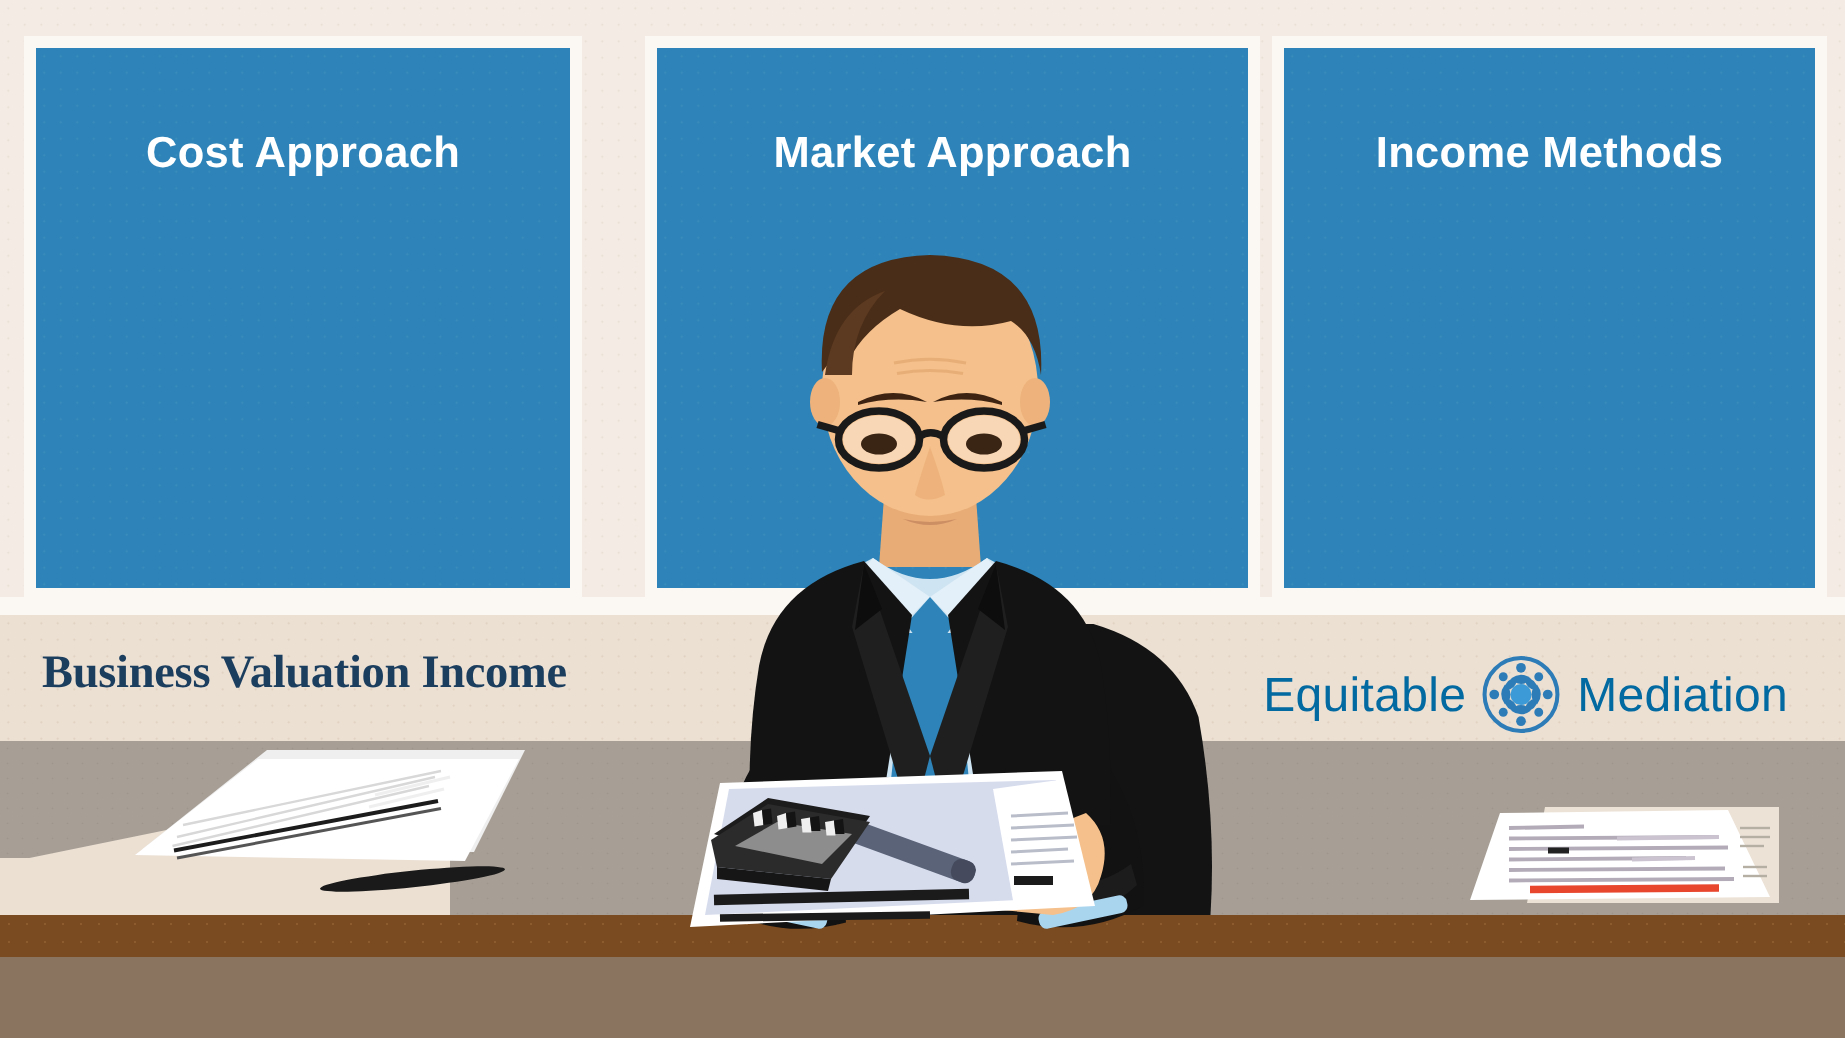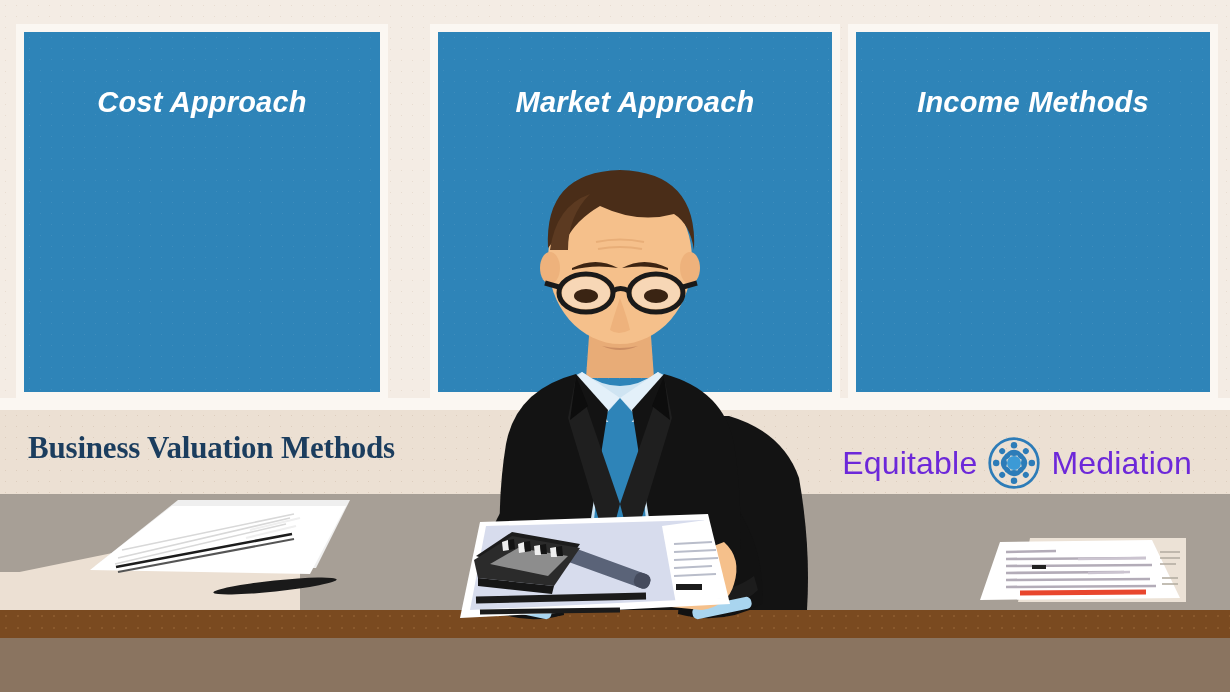--- a/index.html
+++ b/index.html
@@ -81,38 +81,38 @@
     background:#2e84b8; position:relative;
   }
   .panel:after{
     content:""; position:absolute; inset:0;
     background-image:radial-gradient(circle, rgba(255,255,255,.07) 0.6px, transparent 0.7px);
     background-size:11px 11px;
   }
   .panel-title {
     position:absolute; left:0; right:0; top:62px; text-align:center;
     color:#ffffff; font-size:29px; font-weight:bold;
-    letter-spacing:.2px; z-index:3;font-style:italic;
+    letter-spacing:.2px; z-index:3;
   }
   #frame-0 { left:16px;  width:372px; }
   #frame-1 { left:430px; width:410px; }
   #frame-2 { left:848px; width:370px; }
 
   
   .page-title {
     position:absolute; left:28px; top:430px;
     font-family:"Liberation Serif", serif;
     font-weight:bold; font-size:31px; color:#1b3d5e;
     letter-spacing:-.2px; z-index:40;
   }
   .logo {
     position:absolute; right:38px; top:436px;
     display:flex; align-items:center; gap:10px; z-index:40;
   }
-  .logo-word { font-size:32px; color:#6d28d9; font-weight:400; letter-spacing:.2px; }
+  .logo-word { font-size:32px; color:#0369a1; font-weight:400; letter-spacing:.2px; }
   .logo-mark { width:54px; height:54px; }
 
   
   .person { position:absolute; left:400px; top:150px; width:440px; height:470px; z-index:20; }
 
   
   .deskobj { position:absolute; z-index:25; }
   #papers-left  { left:60px;  top:488px; }
   #papers-right { left:960px; top:520px; }
   #papers-mid   { left:440px; top:500px; z-index:22; }
@@ -139,21 +139,21 @@
     <div class="panel"></div>
     <div class="panel-title">Income Methods</div>
   </div>
 
   <div class="desk-top"></div>
   <div class="desk-wedge"></div>
   <div class="desk-wedge2"></div>
   <div class="desk-edge"></div>
   <div class="desk-front"></div>
 
-  <div class="page-title">Business Valuation Methods</div>
+  <div class="page-title">Business Valuation Income</div>
 
   <div class="logo">
     <span class="logo-word">Equitable</span>
     <span class="logo-mark">
       <svg viewBox="0 0 100 100" width="54" height="54">
         <circle cx="50" cy="50" r="45" fill="none" stroke="#2d7cb8" stroke-width="5"></circle>
         <circle cx="50" cy="50" r="13" fill="#3c9ad6"></circle>
         <g fill="#2d7cb8">
           <g>
             <circle cx="50" cy="17" r="6"></circle>

